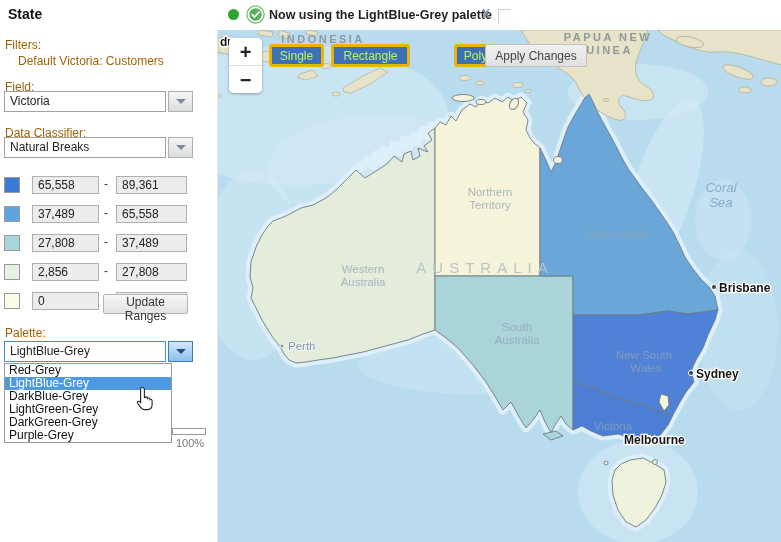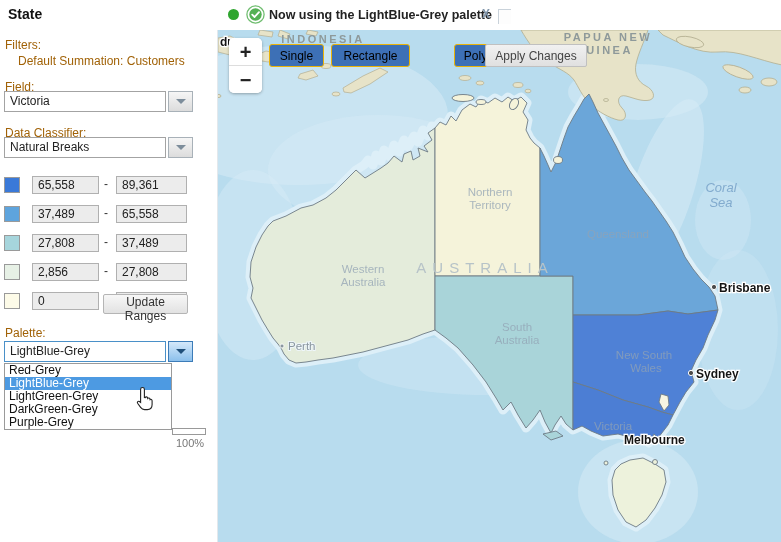--- a/index.html
+++ b/index.html
@@ -57,21 +57,21 @@
 
   
   .map-area { position:absolute; left:217px; top:30px; width:564px; height:512px; overflow:hidden; border-left:1px solid #e3e8ec; }
   .map-area svg.basemap { position:absolute; left:0; top:0; }
   .zoomctl { position:absolute; left:11px; top:8px; width:33px; height:55px; background:#fff; border-radius:5px;
              box-shadow:0 1px 3px rgba(0,0,0,.3); z-index:6; overflow:hidden; }
   .zoomctl button { display:block; width:33px; height:27px; background:#fff; border:none; font-size:20px; font-weight:bold; color:#222;
                     font-family:inherit; line-height:24px; cursor:pointer; }
   .zoomctl .divider { height:1px; background:#ddd; }
   .mapbtn { position:absolute; top:14px; height:23px; border-radius:3px; font-size:12px; font-family:inherit; cursor:pointer; z-index:6; }
-  .mapbtn.blue { color:#000000; border:1px solid #eab308; }
+  .mapbtn.blue { color:#bef264; border:3px solid #eab308; }
   .btn-single { left:51px; width:55px; }
   .btn-rectangle { left:113px; width:79px; }
   .btn-polygon { left:198px; width:63px;margin-left:38px; }
   .btn-apply { left:267px; width:102px; background:linear-gradient(#f1f1f1,#e0e0e0); border:1px solid #c0c0c0; color:#444; border-radius:2px; }
 
   
   .country-lbl { font-size:11px; font-weight:bold; fill:#8e999a; letter-spacing:2.5px; }
   .state-lbl { font-size:11.5px; fill:#92a3b4; opacity:.75; }
   .big-lbl { font-size:15px; fill:#b7c3c8; letter-spacing:6px; }
   .sea-lbl { font-size:13px; font-style:italic; fill:#82abce; }
@@ -79,21 +79,21 @@
   .city-lbl2 { font-size:11.5px; fill:#8a969e; stroke:#eef6fa; stroke-width:2px; paint-order:stroke; }
 </style>
 </head>
 <body>
 
 <div class="app">
 
   <aside class="sidebar">
     <div class="panel-title">State</div>
     <div class="lbl filters-label">Filters:</div>
-    <div class="lbl filters-value">Default Summation: Customers</div>
+    <div class="lbl filters-value">Default Victoria: Customers</div>
 
     <div class="lbl field-label">Field:</div>
     <div class="combo" style="top:91px">
       <span class="combo-text">Victoria</span>
       <span class="combo-btn">
           <i class="combo-arrow"></i>
         </span>
     </div>
 
     <div class="lbl classifier-label">Data Classifier:</div>
@@ -144,20 +144,21 @@
           <i class="combo-arrow"></i>
         </span>
     </div>
 
     <div class="opacity-track"></div>
     <div class="opacity-label">100%</div>
 
     <div class="palette-list">
       <div class="palette-item">Red-Grey</div>
       <div class="palette-item selected" style="background: rgb(77, 154, 226);">LightBlue-Grey</div>
+      <div class="palette-item">DarkBlue-Grey</div>
       <div class="palette-item">LightGreen-Grey</div>
       <div class="palette-item">DarkGreen-Grey</div>
       <div class="palette-item">Purple-Grey</div>
     </div>
 
     <svg class="hand-cursor" width="24" height="26" viewBox="0 0 24 26">
       <path d="M8.5,1.5 C9.6,1.5 10.4,2.3 10.4,3.4 L10.4,11.5 L11.3,11.6 C11.6,10.5 13.4,10.6 13.6,11.9 L13.7,12.4 C14.2,11.7 15.8,11.9 16,13.1 L16.1,13.6 C16.7,13 18.1,13.4 18.1,14.7 L18.1,18.6 C18.1,21.6 16.4,23.6 13.3,23.6 L10.5,23.6 C8.8,23.6 7.6,22.8 6.6,21.4 L3.6,17.2 C2.8,16 4.2,14.7 5.4,15.5 L6.6,16.4 L6.6,3.4 C6.6,2.3 7.4,1.5 8.5,1.5 Z" fill="#ffffff" stroke="#222" stroke-width="1.1"></path>
     </svg>
   </aside>
 

